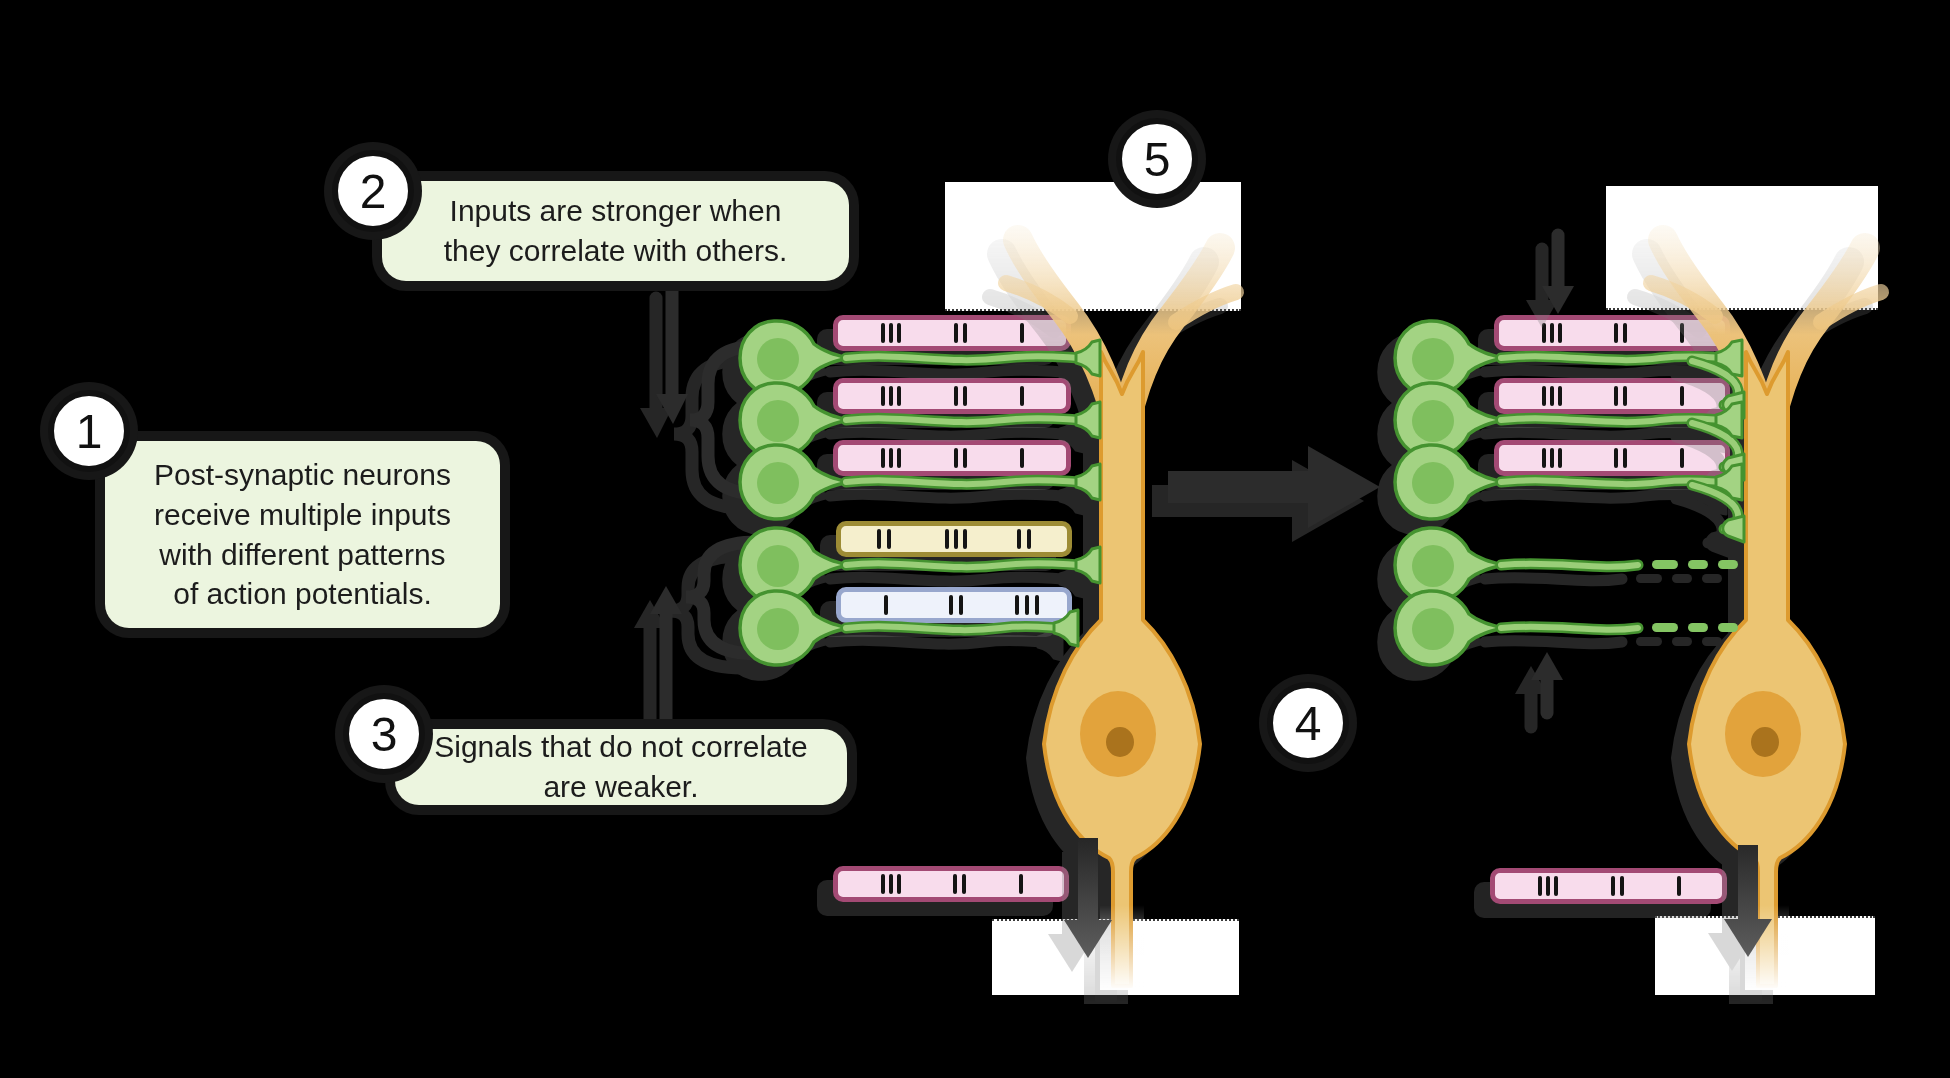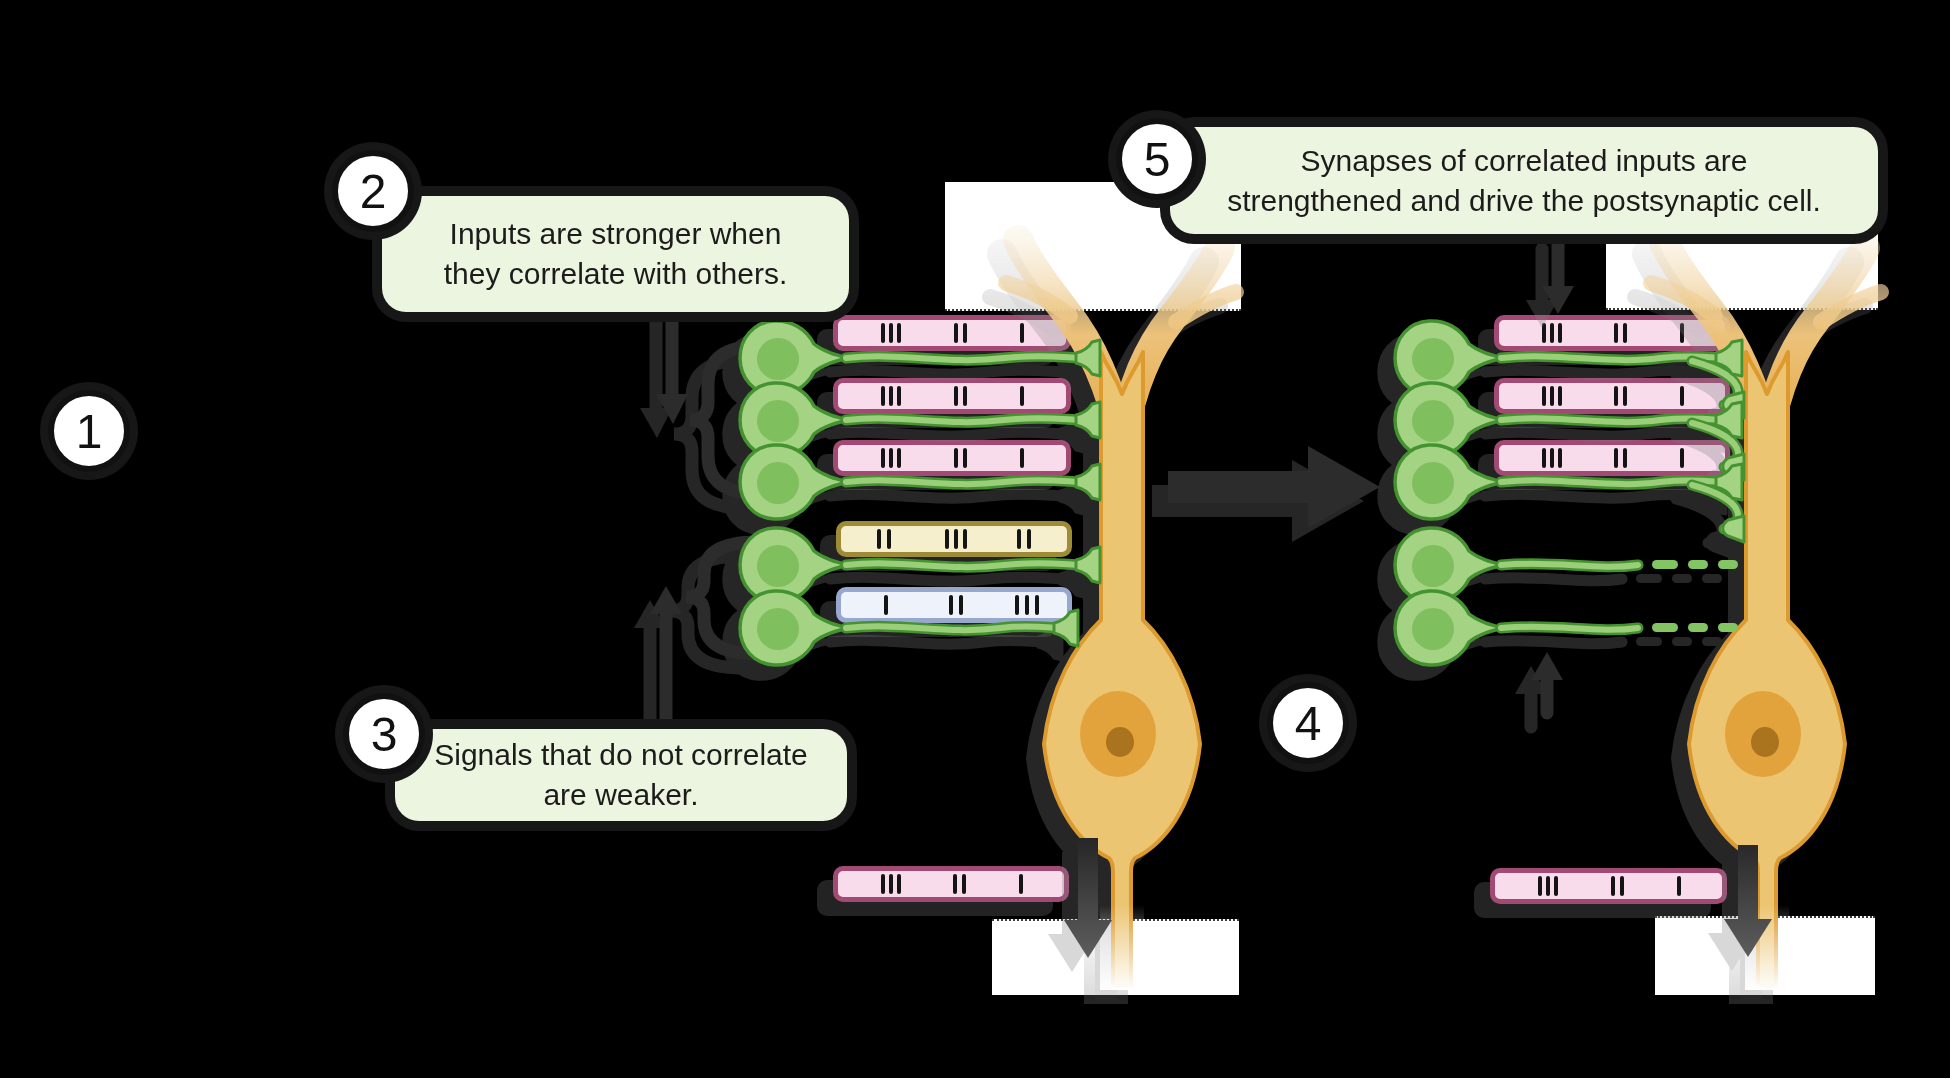--- a/index.html
+++ b/index.html
@@ -270,28 +270,30 @@
       <rect x="1078" y="838" width="20" height="86" fill="url(#g-arrow)"></rect>
       <polygon points="1064,920 1112,920 1088,958" fill="url(#g-arrow)"></polygon>
     </g>
     <g>
       <rect x="1738" y="845" width="20" height="78" fill="url(#g-arrow)"></rect>
       <polygon points="1724,919 1772,919 1748,957" fill="url(#g-arrow)"></polygon>
     </g>
   </svg>
 
   <div class="numcircle" style="left:48px;top:390px">1</div>
+  <div class="callout" style="left:105px;top:441px;width:395px;height:187px">Post-synaptic neurons
+receive multiple inputs
+with different patterns
+of action potentials.</div>
 
   <div class="numcircle" style="left:332px;top:150px">2</div>
-  <div class="callout" style="left:382px;top:196px;width:467px;height:116px">Inputs are stronger when
+  <div class="callout" style="left:382px;top:181px;width:467px;height:100px">Inputs are stronger when
 they correlate with others.</div>
 
   <div class="numcircle" style="left:343px;top:693px">3</div>
-  <div class="callout" style="left:395px;top:729px;width:452px;height:92px">Signals that do not correlate
+  <div class="callout" style="left:395px;top:729px;width:452px;height:76px">Signals that do not correlate
 are weaker.</div>
 
   <div class="numcircle" style="left:1267px;top:682px">4</div>
 
   <div class="numcircle" style="left:1116px;top:118px">5</div>
-  <div class="callout" style="left:1170px;top:127px;width:708px;height:107px">Synapses of correlated inputs are
-strengthened and drive the postsynaptic cell.</div>
 
 </div>
 
 </body></html>

